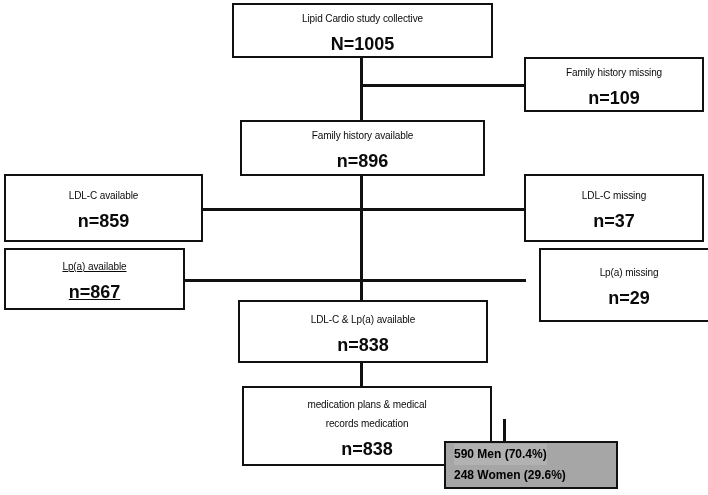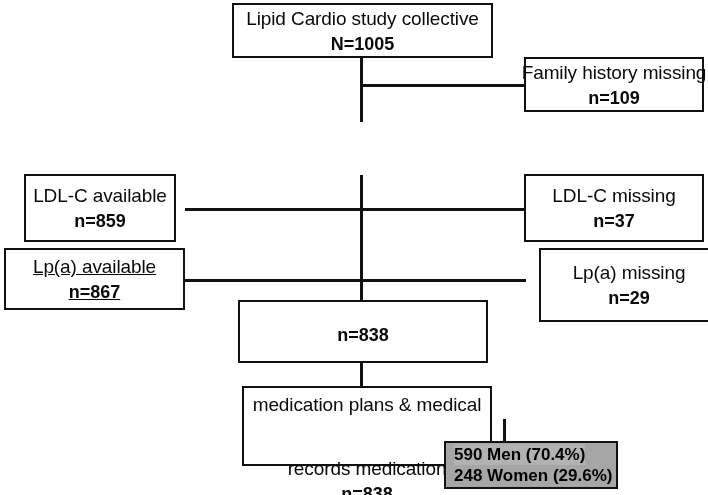--- a/index.html
+++ b/index.html
@@ -22,29 +22,28 @@
     background: #ffffff;
     display: flex;
     flex-direction: column;
     align-items: center;
     justify-content: center;
     text-align: center;
     color: #0a0a0a;
     z-index: 3;
   }
   .node .line1 {
-    font-size: 19px;
+    font-size: 10px;
     font-weight: 400;
     line-height: 19px;
     letter-spacing: -0.1px;
     white-space: nowrap;
   }
   .node .line1.wrap {
     white-space: normal;
-    margin-top: 45px;
   }
   .node .line2 {
     font-size: 18px;
     font-weight: 700;
     line-height: 18px;
     margin-top: 7px;
     white-space: nowrap;
   }
   .connector {
     position: absolute;
@@ -58,21 +57,21 @@
     background: #a6a6a6;
     display: flex;
     flex-direction: column;
     justify-content: center;
     align-items: flex-start;
     padding-left: 8px;
     z-index: 6;
     color: #000000;
   }
   .gray-node .g1, .gray-node .g2 {
-    font-size: 17px;
+    font-size: 12px;
     font-weight: 700;
     line-height: 21px;
     white-space: nowrap;
   }
   .gray-node .g1 {
     background: rgba(255,255,255,0.14);
   }
 </style>
 </head>
 <body>
@@ -98,42 +97,47 @@
   <div class="node" style="left:232px; top:3px; width:261px; height:55px;">
     <div class="line1">Lipid Cardio study collective</div>
     <div class="line2">N=1005</div>
   </div>
 
   <div class="node" style="left:524px; top:57px; width:180px; height:55px;">
     <div class="line1">Family history missing</div>
     <div class="line2">n=109</div>
   </div>
 
+  <div class="node" style="left:240px; top:120px; width:245px; height:56px;">
+    <div class="line1">Family history available</div>
+    <div class="line2">n=896</div>
+  </div>
 
-  <div class="node" style="left:4px; top:174px; width:152px; height:68px;margin-left:20px;">
+  <div class="node" style="left:4px; top:174px; width:199px; height:68px;">
     <div class="line1">LDL-C available</div>
     <div class="line2">n=859</div>
   </div>
 
   <div class="node" style="left:524px; top:174px; width:180px; height:68px;">
     <div class="line1">LDL-C missing</div>
     <div class="line2">n=37</div>
   </div>
 
   <div class="node" style="left:4px; top:248px; width:181px; height:62px;text-decoration:underline;">
     <div class="line1">Lp(a) available</div>
     <div class="line2">n=867</div>
   </div>
 
   <div class="node" style="left:539px; top:248px; width:180px; height:74px;">
     <div class="line1">Lp(a) missing</div>
     <div class="line2">n=29</div>
   </div>
 
   <div class="node" style="left:238px; top:300px; width:250px; height:63px;">
+    <div class="line1">LDL-C &amp;  Lp(a) available</div>
     <div class="line2">n=838</div>
   </div>
 
   <div class="node" style="left:242px; top:386px; width:250px; height:80px;">
     <div class="line1 wrap">medication plans &amp; medical</div>
     <div class="line1 wrap">records medication</div>
     <div class="line2">n=838</div>
   </div>
 
   <div class="gray-node" style="left:444px; top:441px; width:174px; height:48px;">

